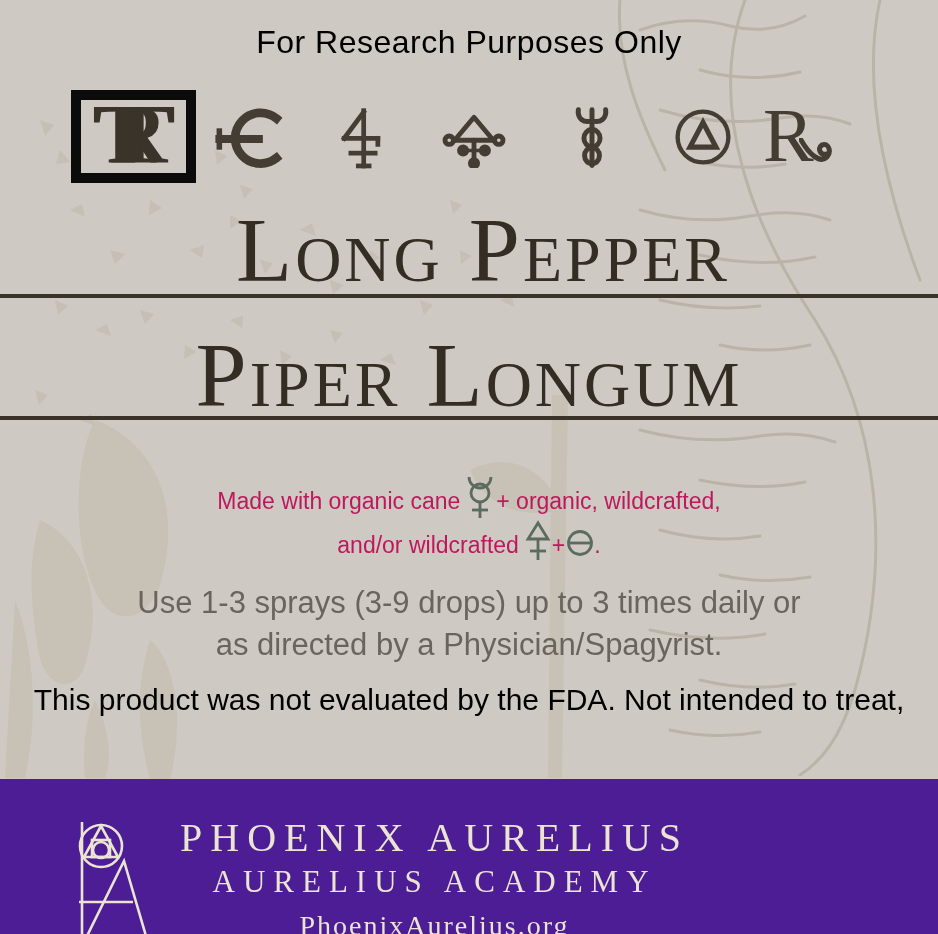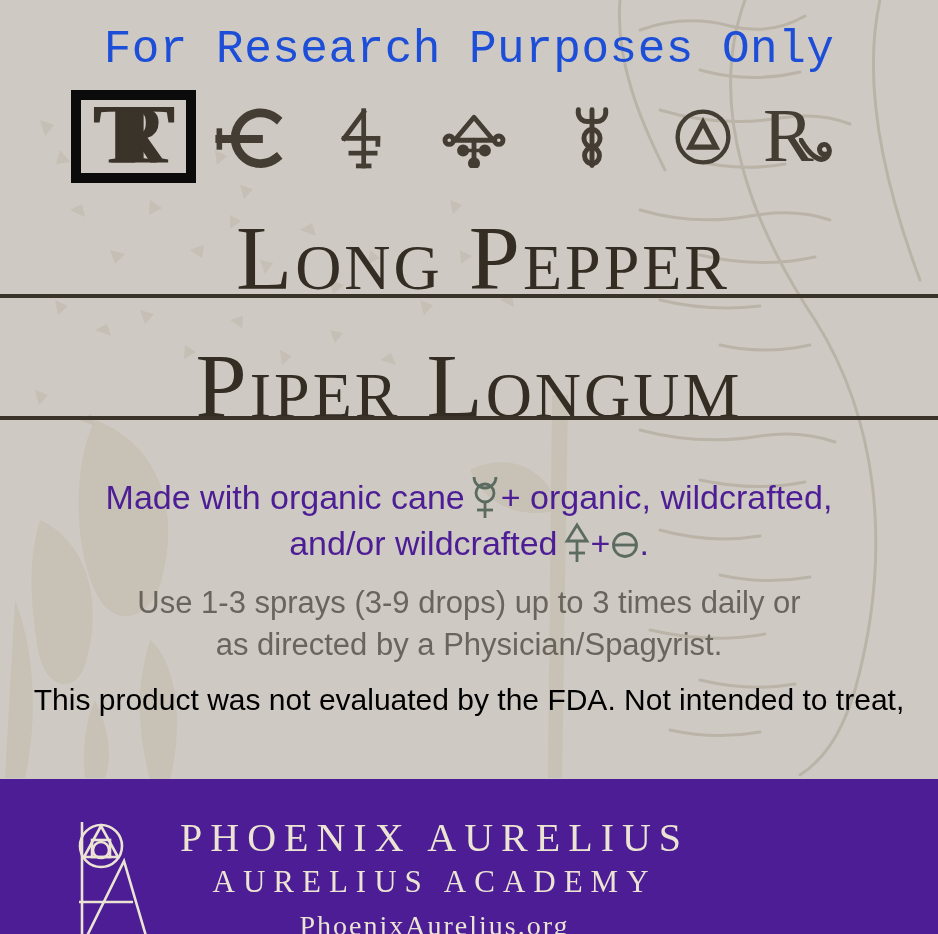--- a/index.html
+++ b/index.html
@@ -4,44 +4,44 @@
 <style>
   html,body{margin:0;padding:0;background:#8b857a;}
   .label{
     position:relative;width:938px;height:934px;background:#cfc9c3;overflow:hidden;
     font-family:"Liberation Sans",sans-serif;margin:0 auto;
   }
   .bg-art{position:absolute;left:0;top:0;z-index:0;}
   .layer{position:absolute;left:0;right:0;z-index:2;}
 
   
-  .disclaimer{top:24px;text-align:center;font-size:46px;color:#1d4ed8;letter-spacing:.5px;font-family:Liberation Mono, monospace;}
+  .disclaimer{top:24px;text-align:center;font-size:32px;color:#000000;letter-spacing:.5px;}
 
   
   .sym{position:absolute;z-index:2;color:#443d33;}
   .sym svg{stroke:#443d33;fill:none;}
   .sym-box{left:71px;top:90px;width:125px;height:93px;border:10px solid #0b0b0b;box-sizing:border-box;}
   .tr-t,.tr-r{position:absolute;left:50%;top:50%;font:700 84px/1 "Liberation Serif",serif;color:#3a332a;}
   .tr-t{transform:translate(-50%,-52%) scaleX(1.5);}
   .tr-r{transform:translate(-44%,-52%);}
   .sym-rx{left:763px;top:104px;width:80px;height:66px;}
   .rx-r{font:400 76px/62px "Liberation Serif",serif;color:#443d33;}
   .rx-curl{position:absolute;left:36px;top:34px;}
 
   
   .title{font-family:"Liberation Serif",serif;font-variant:small-caps;text-align:center;
          color:#342d24;line-height:1;letter-spacing:3px;}
-  .title-common{top:212px;font-size:92px;margin-left:28px;}
-  .title-latin{top:340px;font-size:92px;}
+  .title-common{top:204px;font-size:92px;margin-left:28px;}
+  .title-latin{top:329px;font-size:92px;}
   .rule{position:absolute;left:0;width:938px;height:4px;background:#39332a;z-index:2;}
   .rule-1{top:294px;} .rule-2{top:416px;}
 
   
   .para{text-align:center;line-height:1.36;}
-  .para-made{top:474px;font-size:34px;color:#4c1d95;}
+  .para-made{top:474px;font-size:23px;color:#be185d;}
   .para-made svg{stroke:#5b6b5f;fill:none;stroke-width:2.8;}
   .g-mercury{vertical-align:-11px;margin:0 1px 0 5px;}
   .g-sulfur{vertical-align:-9px;margin:0 0 0 5px;}
   .g-salt{vertical-align:-4px;margin:0 0 0 1px;}
   .para-use{top:582px;font-size:31px;color:#6a655c;}
   .para-fda{top:680px;font-size:30px;color:#000000;}
 
   
   .footer{position:absolute;left:0;top:779px;width:938px;height:197px;background:#4c1d95;
           display:flex;align-items:center;justify-content:flex-start;z-index:3;}

